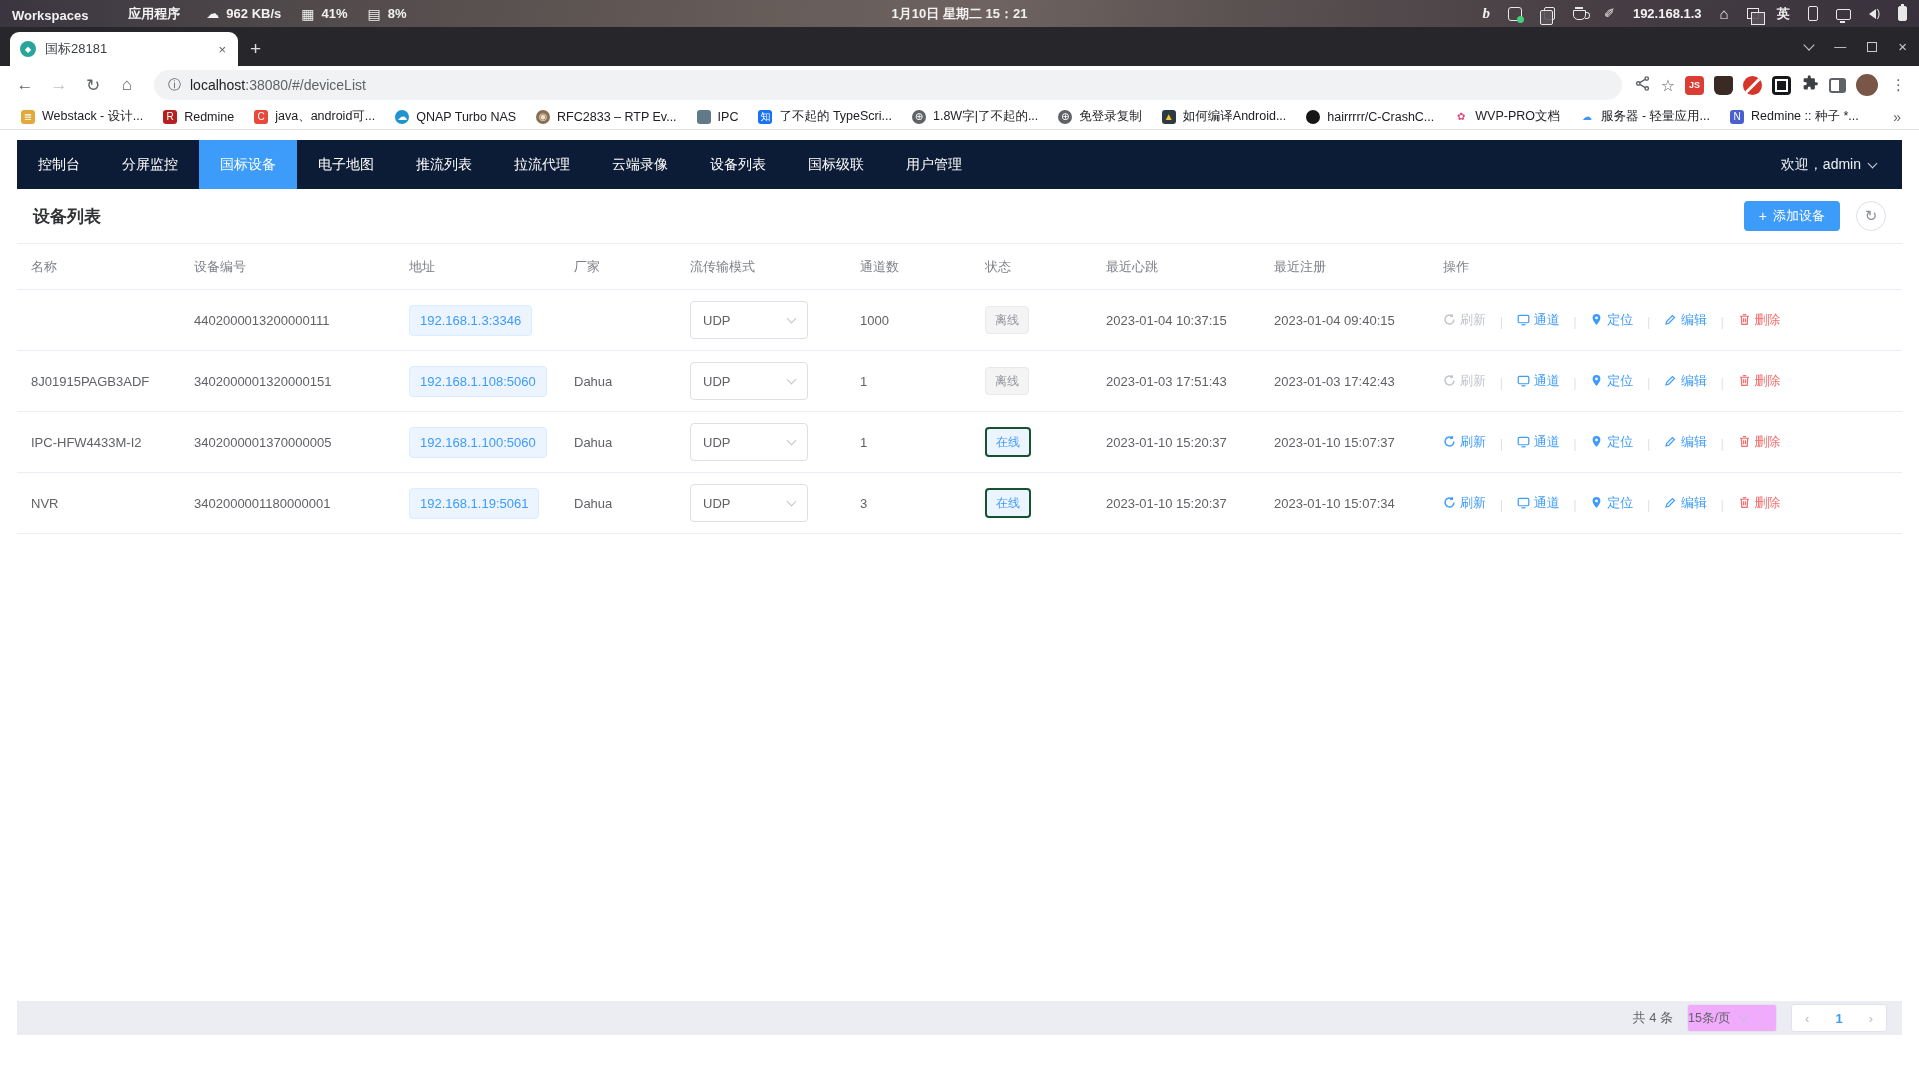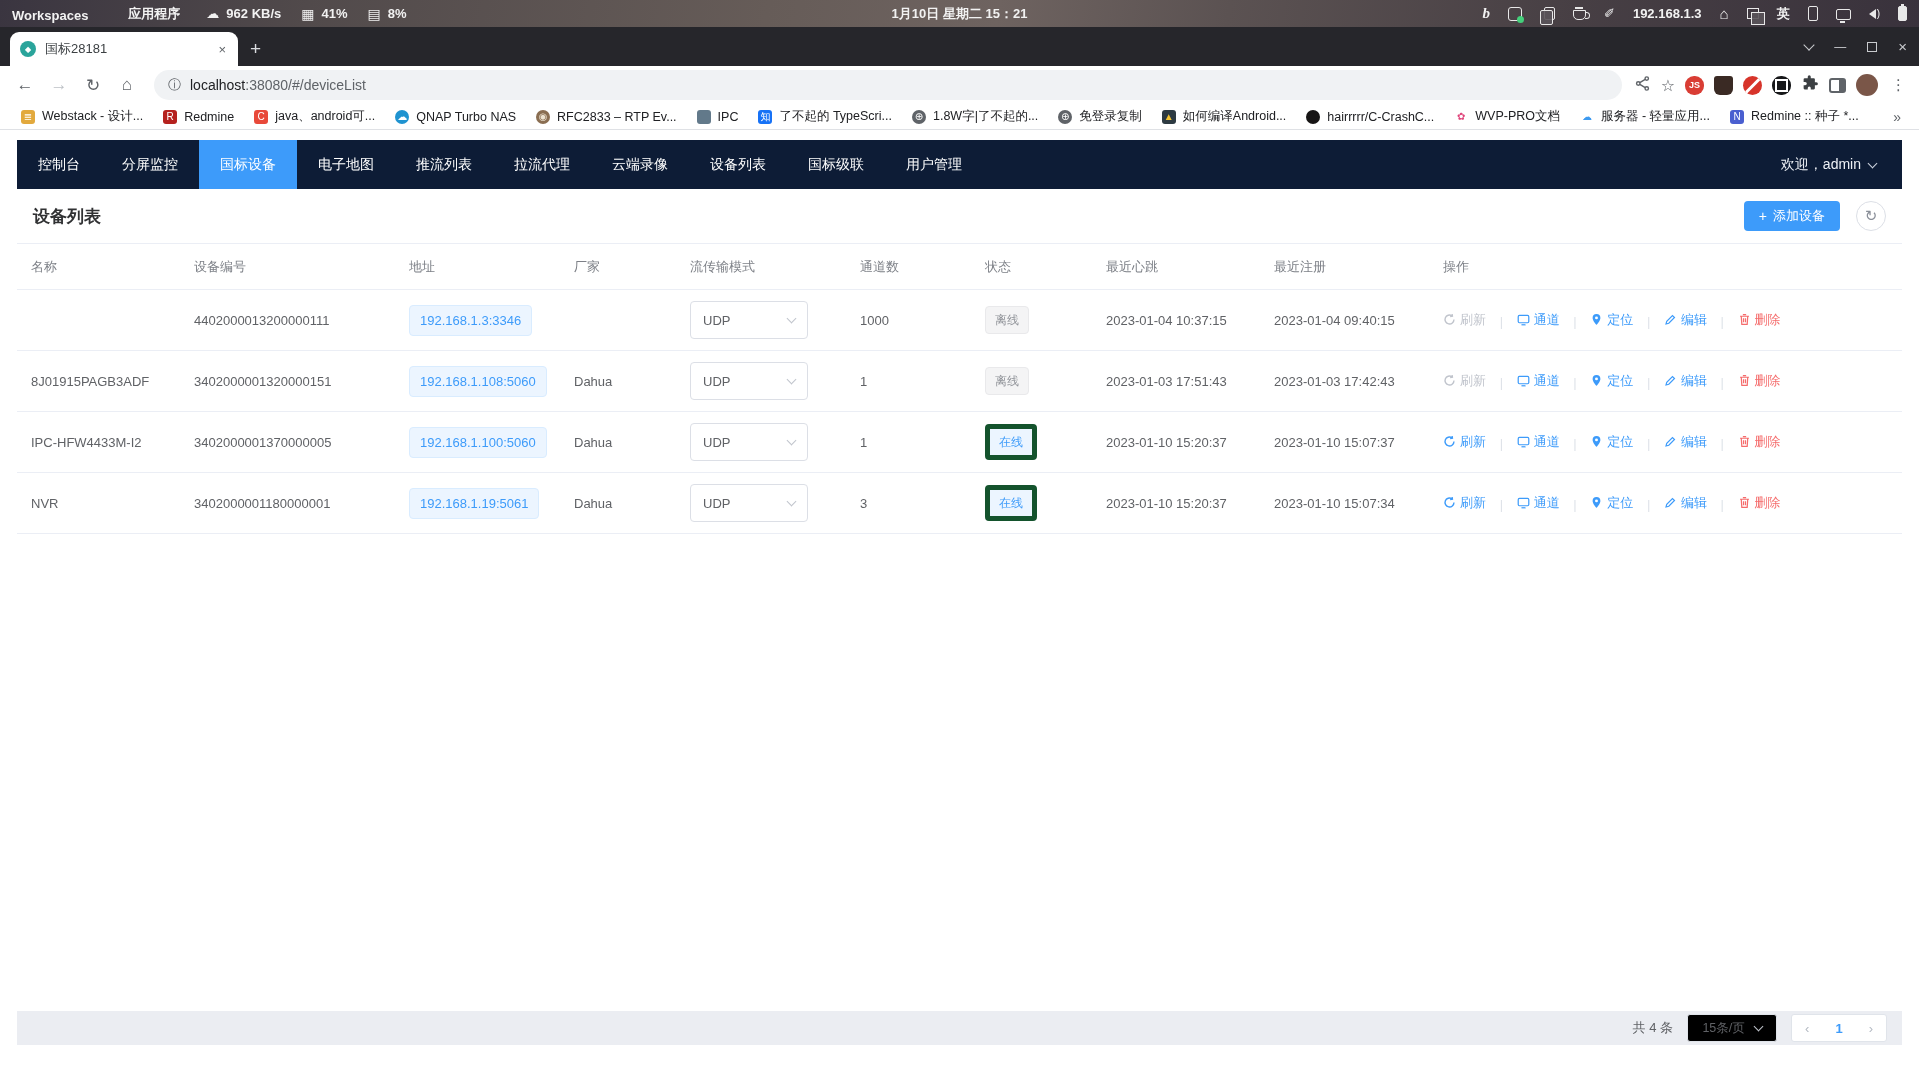--- a/index.html
+++ b/index.html
@@ -49,21 +49,21 @@
   .wc-restore { width:10px; height:10px; border:1.5px solid #c9cbcf; }
 
   .toolbar { height:38px; background:#fff; display:flex; align-items:center; padding:0 10px; gap:4px; }
   .tb-btn { width:30px; height:30px; display:flex; align-items:center; justify-content:center; font-size:17px; color:#5f6368; border-radius:50%; }
   .tb-btn.dis { color:#bdc1c6; }
   .addr { flex:1; height:30px; background:#f0f2f4; border-radius:15px; display:flex; align-items:center; gap:9px; padding:0 14px; margin:0 8px; font-size:14px; }
   .addr-info { color:#5f6368; font-size:13px; }
   .addr-host { color:#202124;text-align:right; }
   .addr-path { color:#5f6368; }
   .tb-icons { display:flex; align-items:center; gap:10px; }
-  .ext { width:19px; height:19px; display:flex; align-items:center; justify-content:center; border-radius:9px; font-size:9px; font-weight:700; }
+  .ext { width:19px; height:19px; display:flex; align-items:center; justify-content:center; border-radius:4px; font-size:9px; font-weight:700; }
   .ext-js { background:#d93d34; color:#fff; }
   .ext-dark { background:#3a2a24; color:#fff; border-radius:3px 3px 6px 6px; }
   .ext-block { background:#d7342a; border-radius:50%; position:relative; overflow:hidden; }
   .ext-block::after { content:""; position:absolute; left:-2px; top:8px; width:24px; height:3px; background:#fff; transform:rotate(-45deg); }
   .ext-frame { background:#17181a; position:relative; }
   .ext-frame::after { content:""; width:9px; height:9px; border:2px solid #fff; }
   .ext-panel { width:17px; height:15px; border:2px solid #5f6368; border-radius:3px; position:relative; }
   .ext-panel::after { content:""; position:absolute; right:0; top:0; width:5px; height:11px; background:#5f6368; }
   .avatar { width:22px; height:22px; border-radius:50%; background:#7a5648; }
   .kebab { color:#5f6368; font-size:15px; padding:0 3px; }
@@ -98,35 +98,35 @@
   .device th:nth-child(4), .device td:nth-child(4){width:116px;}
   .device th:nth-child(5), .device td:nth-child(5){width:170px;}
   .device th:nth-child(6), .device td:nth-child(6){width:125px;}
   .device th:nth-child(7), .device td:nth-child(7){width:121px;}
   .device th:nth-child(8), .device td:nth-child(8){width:168px;}
   .device th:nth-child(9), .device td:nth-child(9){width:169px;}
 
   .tag { display:inline-block; line-height:1; border-radius:4px; }
   .tag-addr { background:#ecf5ff; border:1px solid #d9ecff; color:#3d9bfa; padding:8px 10px; font-size:13px; }
   .tag-status { padding:7px 9px; font-size:12px; }
-  .tag-online { background:#ecf5ff; border:5px solid #14532d; color:#3d9bfa; }
+  .tag-online { background:#ecf5ff; border:2px solid #14532d; color:#3d9bfa; }
   .tag-offline { background:#f4f4f5; border:1px solid #e9e9eb; color:#909399; }
 
   .sel { width:118px; height:38px; border:1px solid #dcdfe6; border-radius:4px; background:#fff; display:flex; align-items:center; justify-content:space-between; padding:0 12px; color:#606266; }
   .sel-chev { width:7px; height:7px; border-right:1.5px solid #c0c4cc; border-bottom:1.5px solid #c0c4cc; transform:rotate(45deg); margin-top:-3px; }
 
   .ops { white-space:nowrap; }
   .op { display:inline-flex; align-items:center; gap:4px; color:#3d9bfa; text-decoration:none; }
   .op svg { display:block; }
   .op.danger { color:#f56c6c; }
   .op.disabled { color:#c0c4cc; }
   .op-sep { color:#dfe3e9; margin:0 10px; }
 
-  .footer { height:34px; margin:14px 17px; background:#ebedf2; display:flex; align-items:center; justify-content:flex-end; gap:14px; padding:0 15px; font-size:13px; color:#606266; }
-  .size-sel { height:28px; width:90px; background:#000000; border:1px solid #e0e4ea; border-radius:3px; display:flex; align-items:center; justify-content:center; gap:10px; color:#606266; font-size:12.5px; }
+  .footer { height:34px; margin:4px 17px; background:#ebedf2; display:flex; align-items:center; justify-content:flex-end; gap:14px; padding:0 15px; font-size:13px; color:#606266; }
+  .size-sel { height:28px; width:90px; background:#f0abfc; border:1px solid #e0e4ea; border-radius:3px; display:flex; align-items:center; justify-content:flex-start; gap:10px; color:#606266; font-size:12.5px; }
   .pager { height:28px; background:#fff; border:1px solid #e0e4ea; border-radius:3px; display:flex; align-items:center; }
   .pg { padding:0 13px; color:#b4bac3; font-size:13px; }
   .pg-num { color:#3d9bfa; font-weight:700; }
 </style>
 </head>
 <body>
 
 <div class="sysbar">
   <div class="left">
     <span>Workspaces</span>

